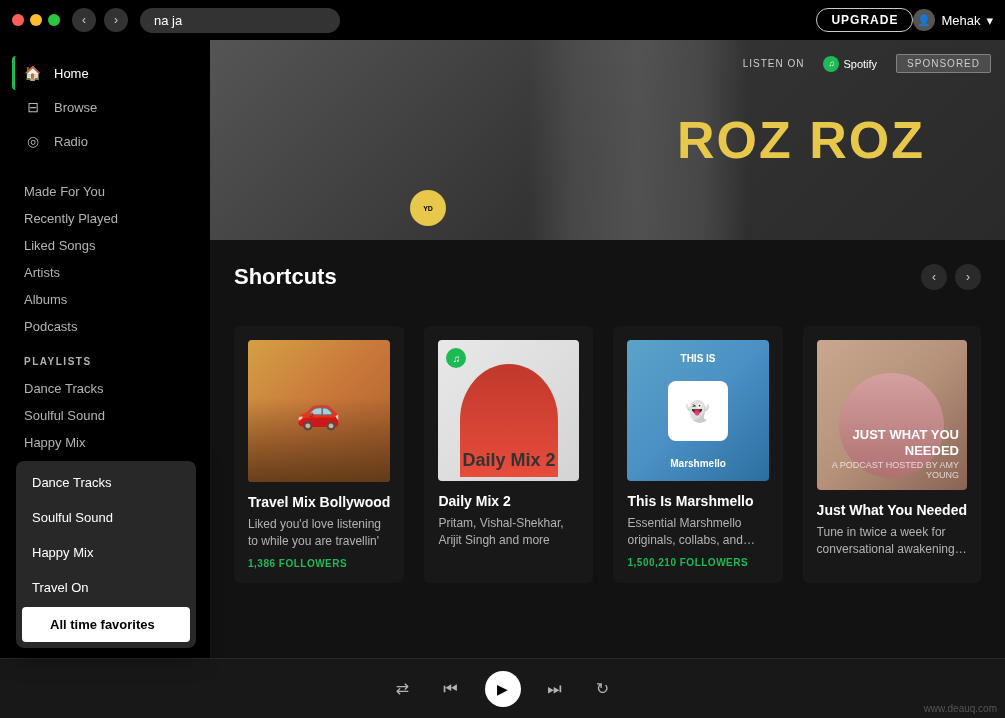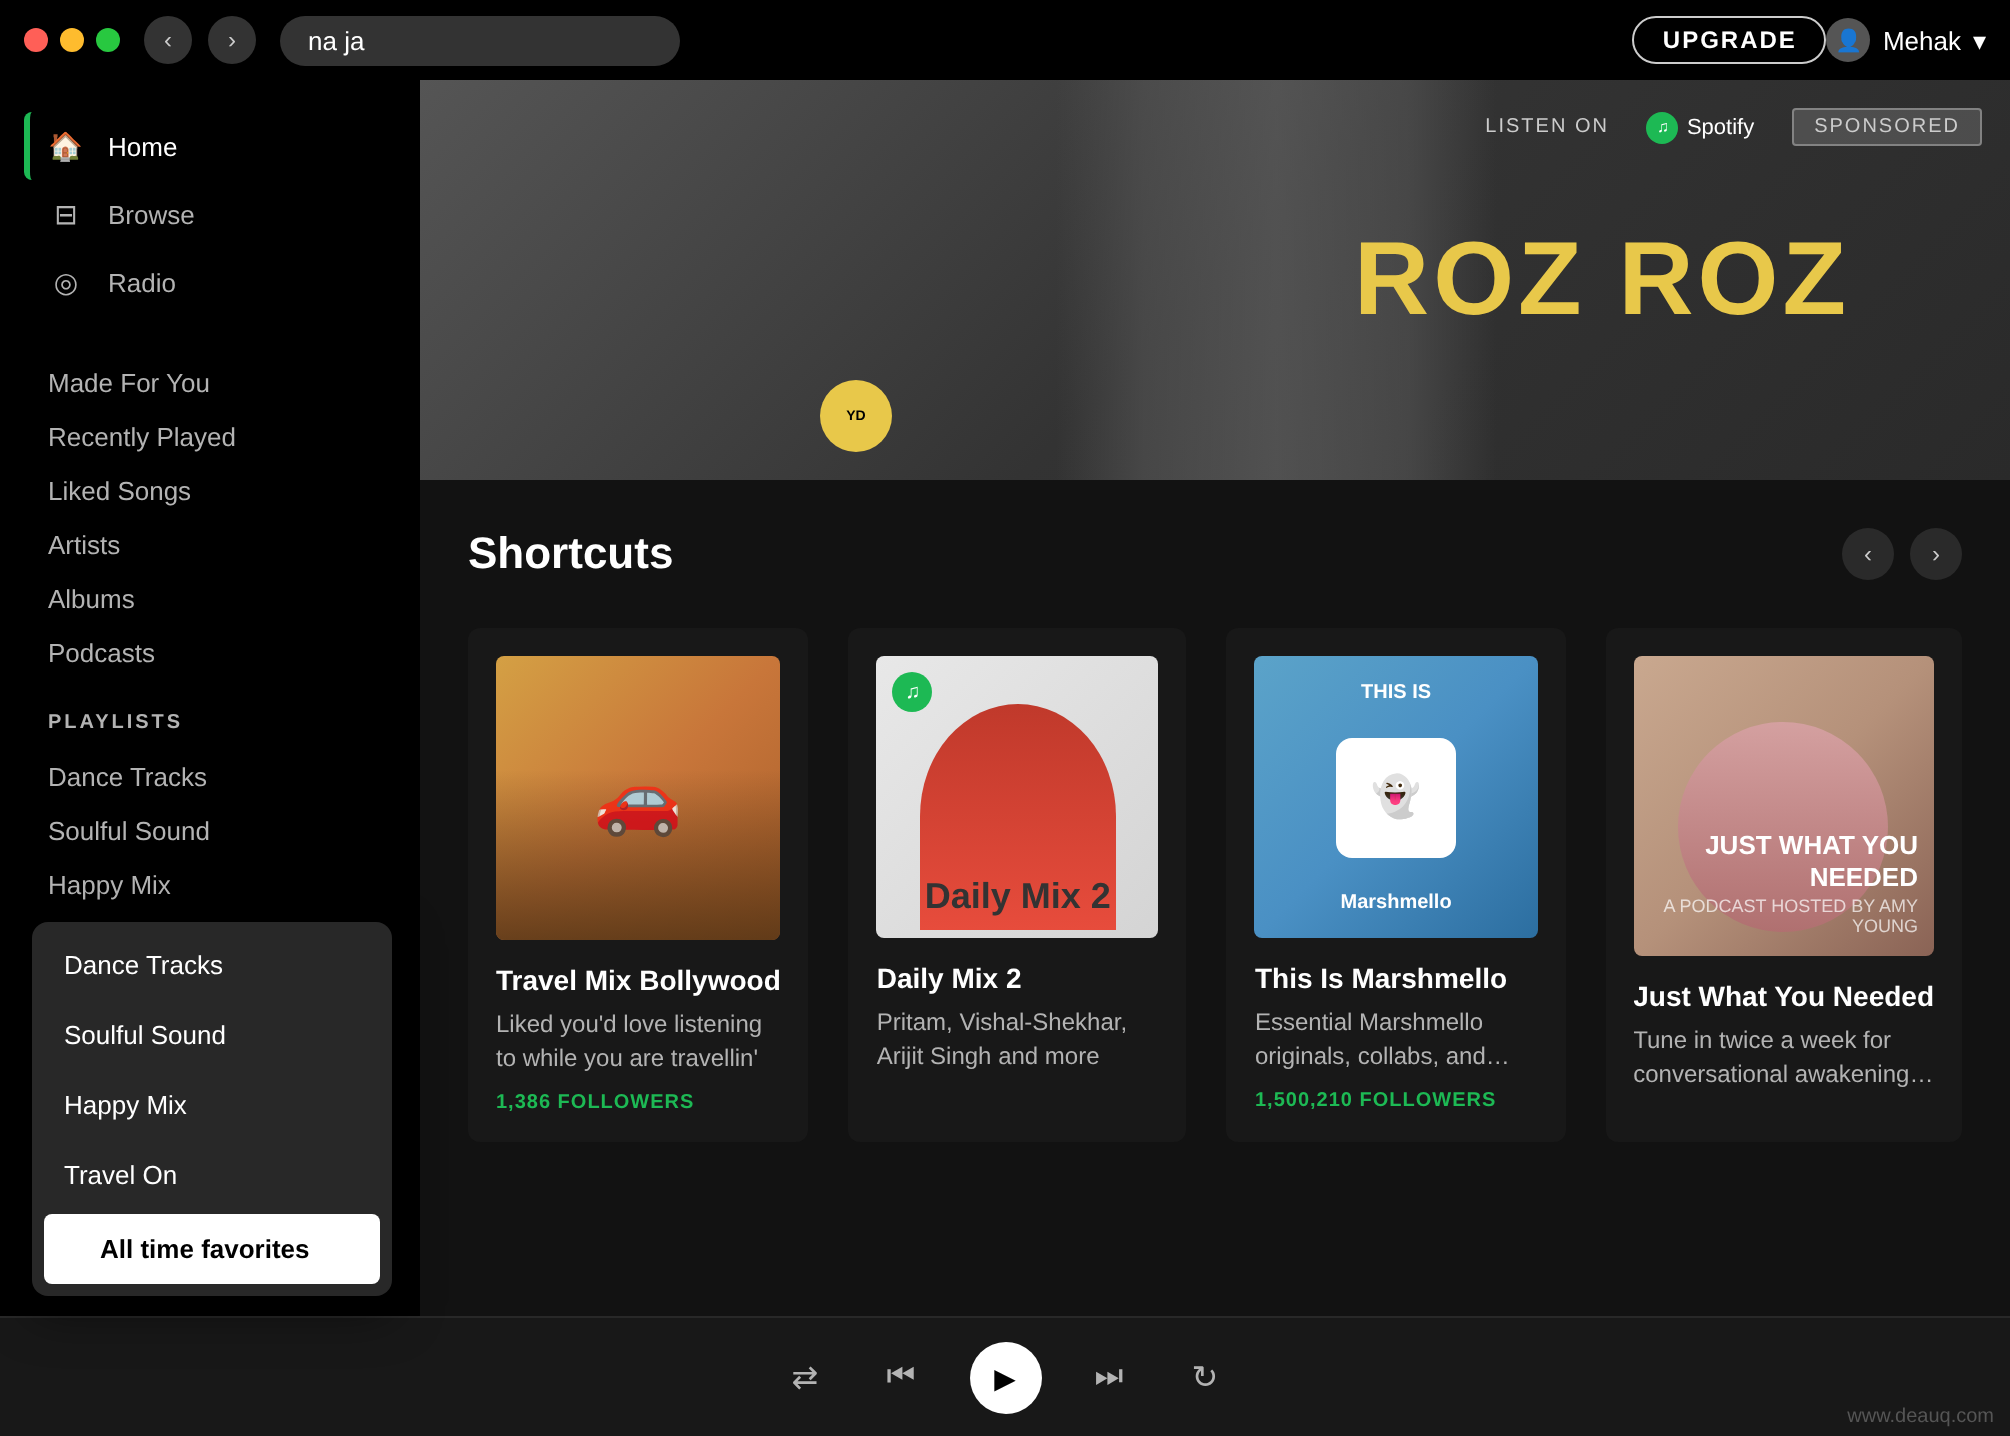--- a/index.html
+++ b/index.html
@@ -256,21 +256,21 @@
     }
 
     
     .shortcuts-section {
       padding: 24px 24px 16px;
     }
     .shortcuts-header {
       display: flex;
       align-items: flex-end;
       justify-content: space-between;
-      margin-bottom: 24px;
+      margin-bottom: 36px;
     }
     .shortcuts-title {
       font-size: 22px;
       font-weight: 700;
       color: #fff;
     }
     .nav-arrows-section {
       display: flex;
       gap: 8px;
     }

